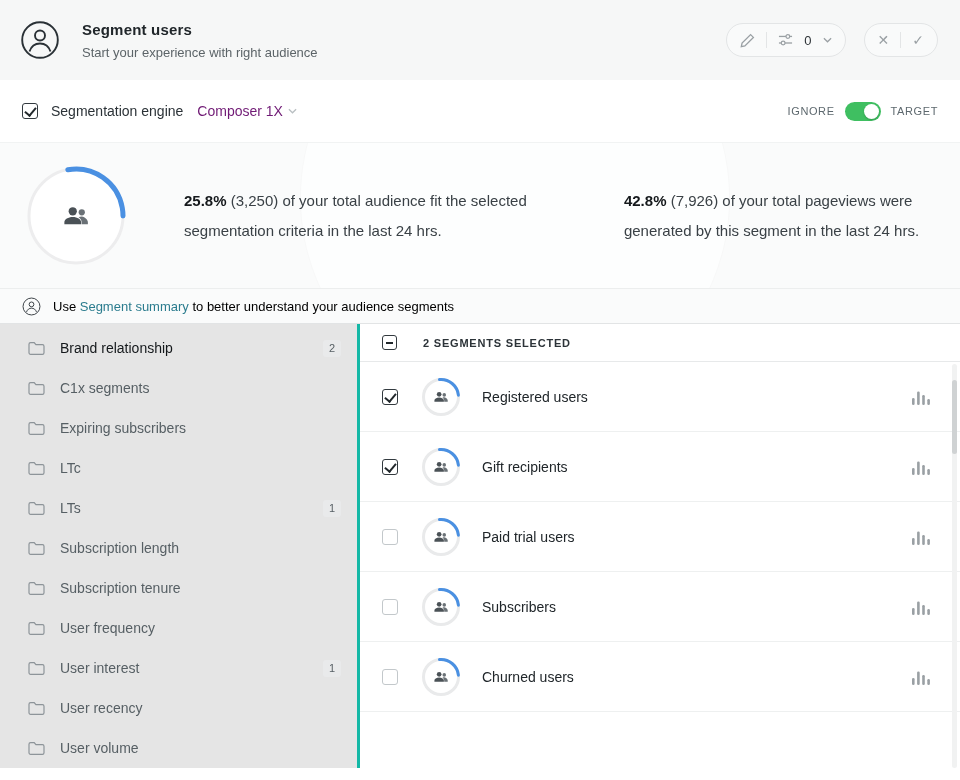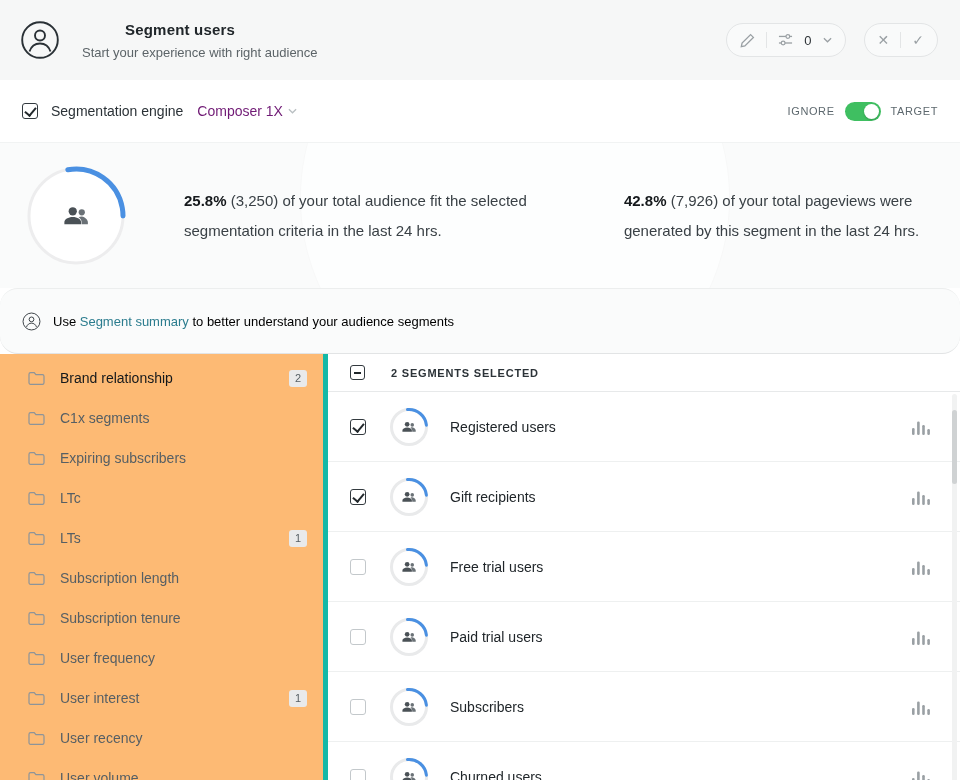--- a/index.html
+++ b/index.html
@@ -3,21 +3,21 @@
 <meta charset="utf-8">
 <style>
   * { margin:0; padding:0; box-sizing:border-box; }
   html,body { background:#e9e9e9; }
   body { font-family:"Liberation Sans", sans-serif; }
   .app { position:relative; width:960px; height:780px; background:#fff; overflow:hidden; }
 
   
   .header { height:80px; background:#f6f7f7; display:flex; align-items:center; padding:0 22px 0 20px; }
   .hdr-avatar { width:40px; height:40px; flex:none; margin-right:22px; }
-  .hdr-text .title { font-size:15px; font-weight:700; color:#20262a; letter-spacing:.2px;margin-left:43px; }
+  .hdr-text .title { font-size:15px; font-weight:700; color:#20262a; letter-spacing:.2px; }
   .hdr-text .subtitle { font-size:13px; color:#5c6468; margin-top:7px; }
   .toolbar { margin-left:auto; display:flex; align-items:center; gap:18px; }
   .tool-group { display:flex; align-items:center; height:34px; border:1px solid #e3e5e6; border-radius:17px; background:#f9fafa; padding:0 13px; gap:11px; color:#9aa0a4; }
   .tool-divider { width:1px; height:16px; background:#e3e5e6; }
   .tool-glyph { font-size:14px; color:#9aa0a4; line-height:1; cursor:pointer; }
   .filter-count { font-size:13px; color:#2e3438; }
   .chev { display:inline-block; }
 
   
   .engine-bar { height:62px; background:#fff; display:flex; align-items:center; padding:0 22px; }
@@ -37,30 +37,30 @@
   
   .stats-band { height:146px; background:#fafbfb; border-top:1px solid #f1f3f3; position:relative; overflow:hidden; display:flex; align-items:center; padding-left:24px; }
   .deco-circle { position:absolute; left:300px; top:-160px; width:430px; height:430px; border-radius:50%; background:rgba(255,255,255,.65); border:1px solid rgba(0,0,0,.025); }
   .big-donut { width:104px; height:104px; flex:none; position:relative; z-index:1; }
   .big-donut .person { position:absolute; left:50%; top:50%; transform:translate(-50%,-50%); width:30px; height:30px; }
   .stat-block { position:relative; z-index:1; width:352px; margin-left:56px; font-size:15px; line-height:30px; color:#3a4146; }
   .stat-block + .stat-block { margin-left:92px; width:340px; }
   .stat-pct { font-weight:700; color:#15191c; }
 
   
-  .summary-row { height:66px; background:#fafbfb; border-top:1px solid #eceeee; border-bottom:1px solid #e2e4e5; display:flex; align-items:center; padding:0 22px;border-radius:18px; }
+  .summary-row { height:36px; background:#fafbfb; border-top:1px solid #eceeee; border-bottom:1px solid #e2e4e5; display:flex; align-items:center; padding:0 22px; }
   .summary-icon { width:19px; height:19px; flex:none; margin-right:12px; }
   .summary-text { font-size:13px; color:#49525
 
 7; }
   .summary-link { color:#2b7c8e; cursor:pointer; }
 
   
   .main { display:flex; height:444px; }
-  .sidebar { width:328px; flex:none; border-right:5px solid #14b8a6; padding-top:4px; background:#fdba74; }
+  .sidebar { width:360px; flex:none; border-right:3px solid #14b8a6; padding-top:4px; background:#e5e5e5; }
   .side-row { height:40px; display:flex; align-items:center; padding:0 16px 0 28px; cursor:pointer; }
   .side-row .folder { width:17px; height:15px; flex:none; margin-right:15px; }
   .side-label { font-size:14px; color:#565f64; }
   .side-row.active .side-label { color:#14181b; font-weight:500; }
   .badge { margin-left:auto; background:#e9eaeb; border-radius:3px; font-size:11px; color:#565f64; padding:2px 6px; line-height:13px; }
 
   .segments { flex:1; position:relative; background:#fff; }
   .seg-header { height:38px; display:flex; align-items:center; padding-left:22px; border-bottom:1px solid #e7e9ea; }
   .seg-header .checkbox { width:15px; height:15px; }
   .seg-count { font-size:11px; font-weight:700; letter-spacing:.8px; color:#2c3338; margin-left:26px; }
@@ -288,35 +288,20 @@
           <svg class="person" viewBox="0 0 24 24">
               <use href="#users-icon"></use>
             </svg>
         </span>
         <span class="seg-label">Gift recipients</span>
         <svg class="bars-icon" viewBox="0 0 18 16">
             <use href="#bars-glyph"></use>
           </svg>
       </div>
 
-      <div class="seg-row">
-        <span class="checkbox"></span>
-        <span class="seg-avatar">
-          <svg width="40" height="40" viewBox="0 0 40 40">
-              <use href="#ring-40"></use>
-            </svg>
-          <svg class="person" viewBox="0 0 24 24">
-              <use href="#users-icon"></use>
-            </svg>
-        </span>
-        <span class="seg-label">Free trial users</span>
-        <svg class="bars-icon" viewBox="0 0 18 16">
-            <use href="#bars-glyph"></use>
-          </svg>
-      </div>
 
       <div class="seg-row">
         <span class="checkbox"></span>
         <span class="seg-avatar">
           <svg width="40" height="40" viewBox="0 0 40 40">
               <use href="#ring-40"></use>
             </svg>
           <svg class="person" viewBox="0 0 24 24">
               <use href="#users-icon"></use>
             </svg>

